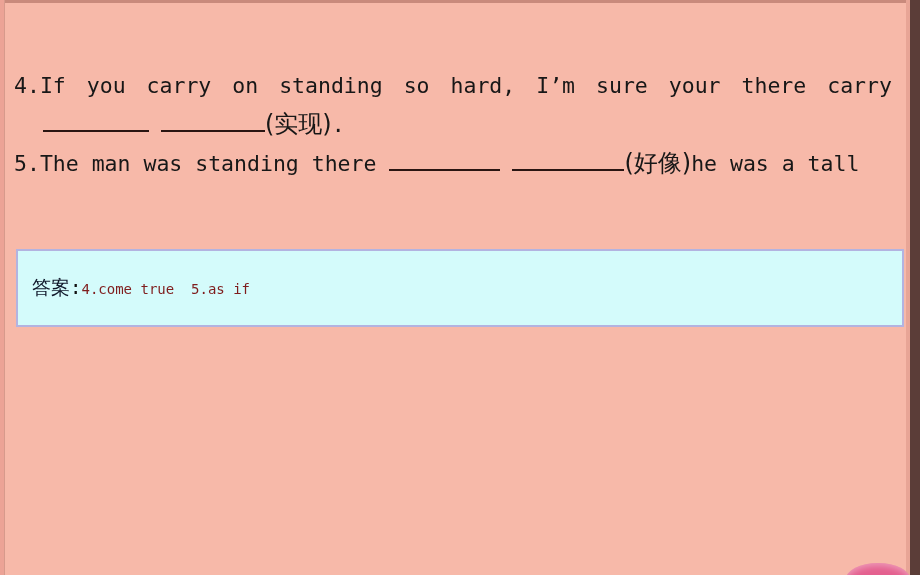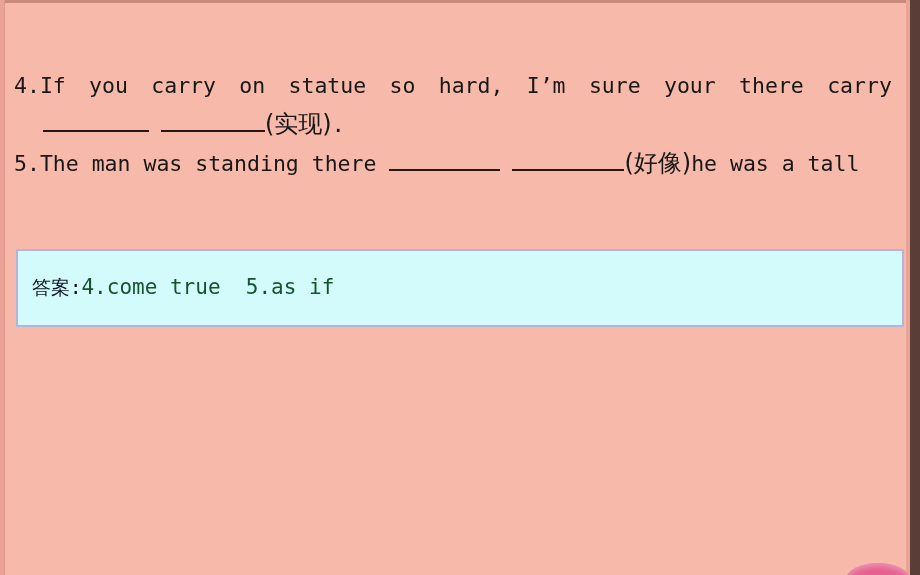--- a/index.html
+++ b/index.html
@@ -131,23 +131,23 @@
     color: #0f172a;
     font-weight: normal;
     font-family: "DejaVu Sans", sans-serif;
     font-size: 19px;
   }
   .answer-colon {
     color: #111111;
     font-size: 19px;
   }
   .answer-text {
-    color: #14532d;
+    color: #7f1d1d;
     font-family: "DejaVu Sans Mono", monospace;
-    font-size: 21px;
+    font-size: 14px;
     margin-top: 44px;
   }
 
   
   .deco-ellipse {
     position: absolute;
     left: 846px;
     top: 563px;
     width: 64px;
     height: 32px;
@@ -169,21 +169,21 @@
   <div class="questions">
 
     <div class="q-line">
       <span class="q-num">4.</span>
       <span class="q-body">
         <span class="just-line">
           <span>If</span>
           <span>you</span>
           <span>carry</span>
           <span>on</span>
-          <span>statue</span>
+          <span>standing</span>
           <span>so</span>
           <span>hard,</span>
           <span>I’m</span>
           <span>sure</span>
           <span>your</span>
           <span>there</span>
           <span>carry</span>
         </span>
       </span>
     </div>

